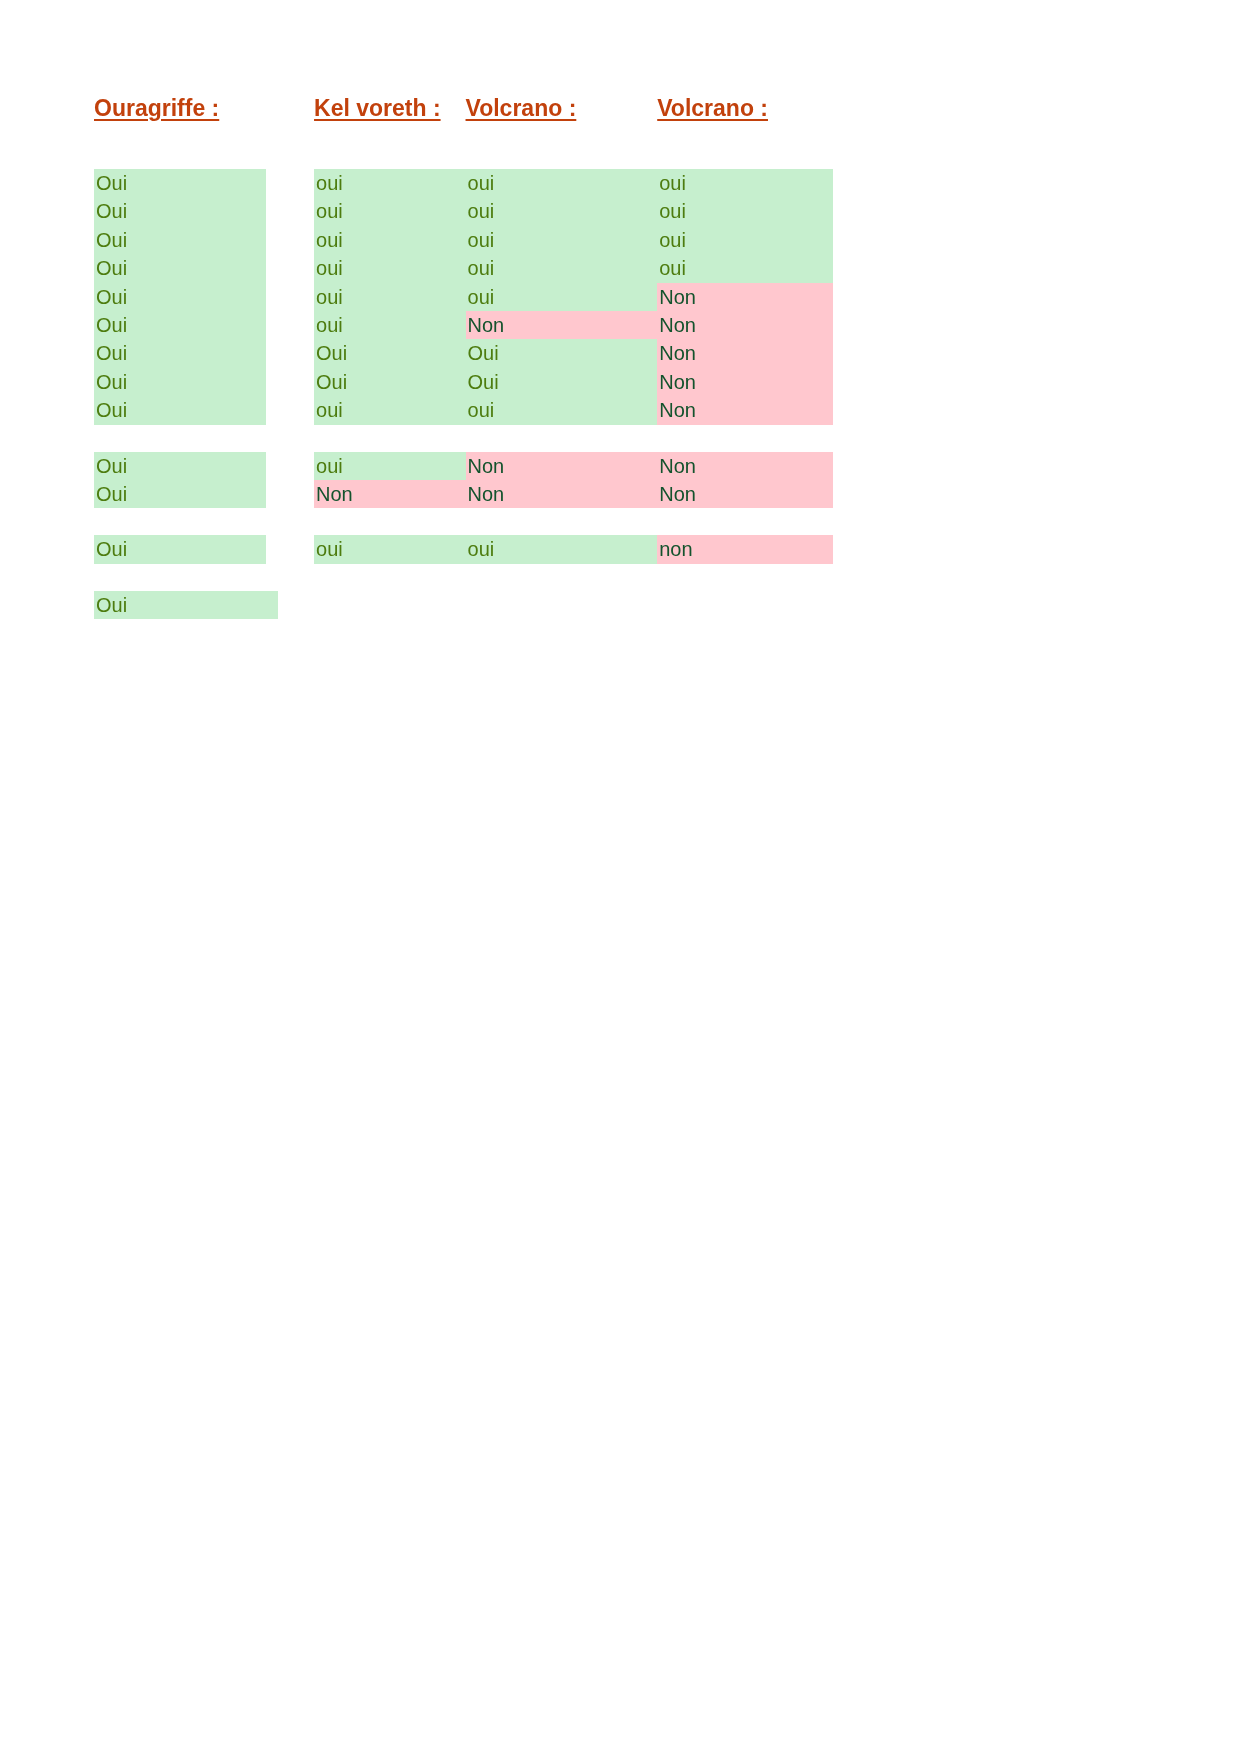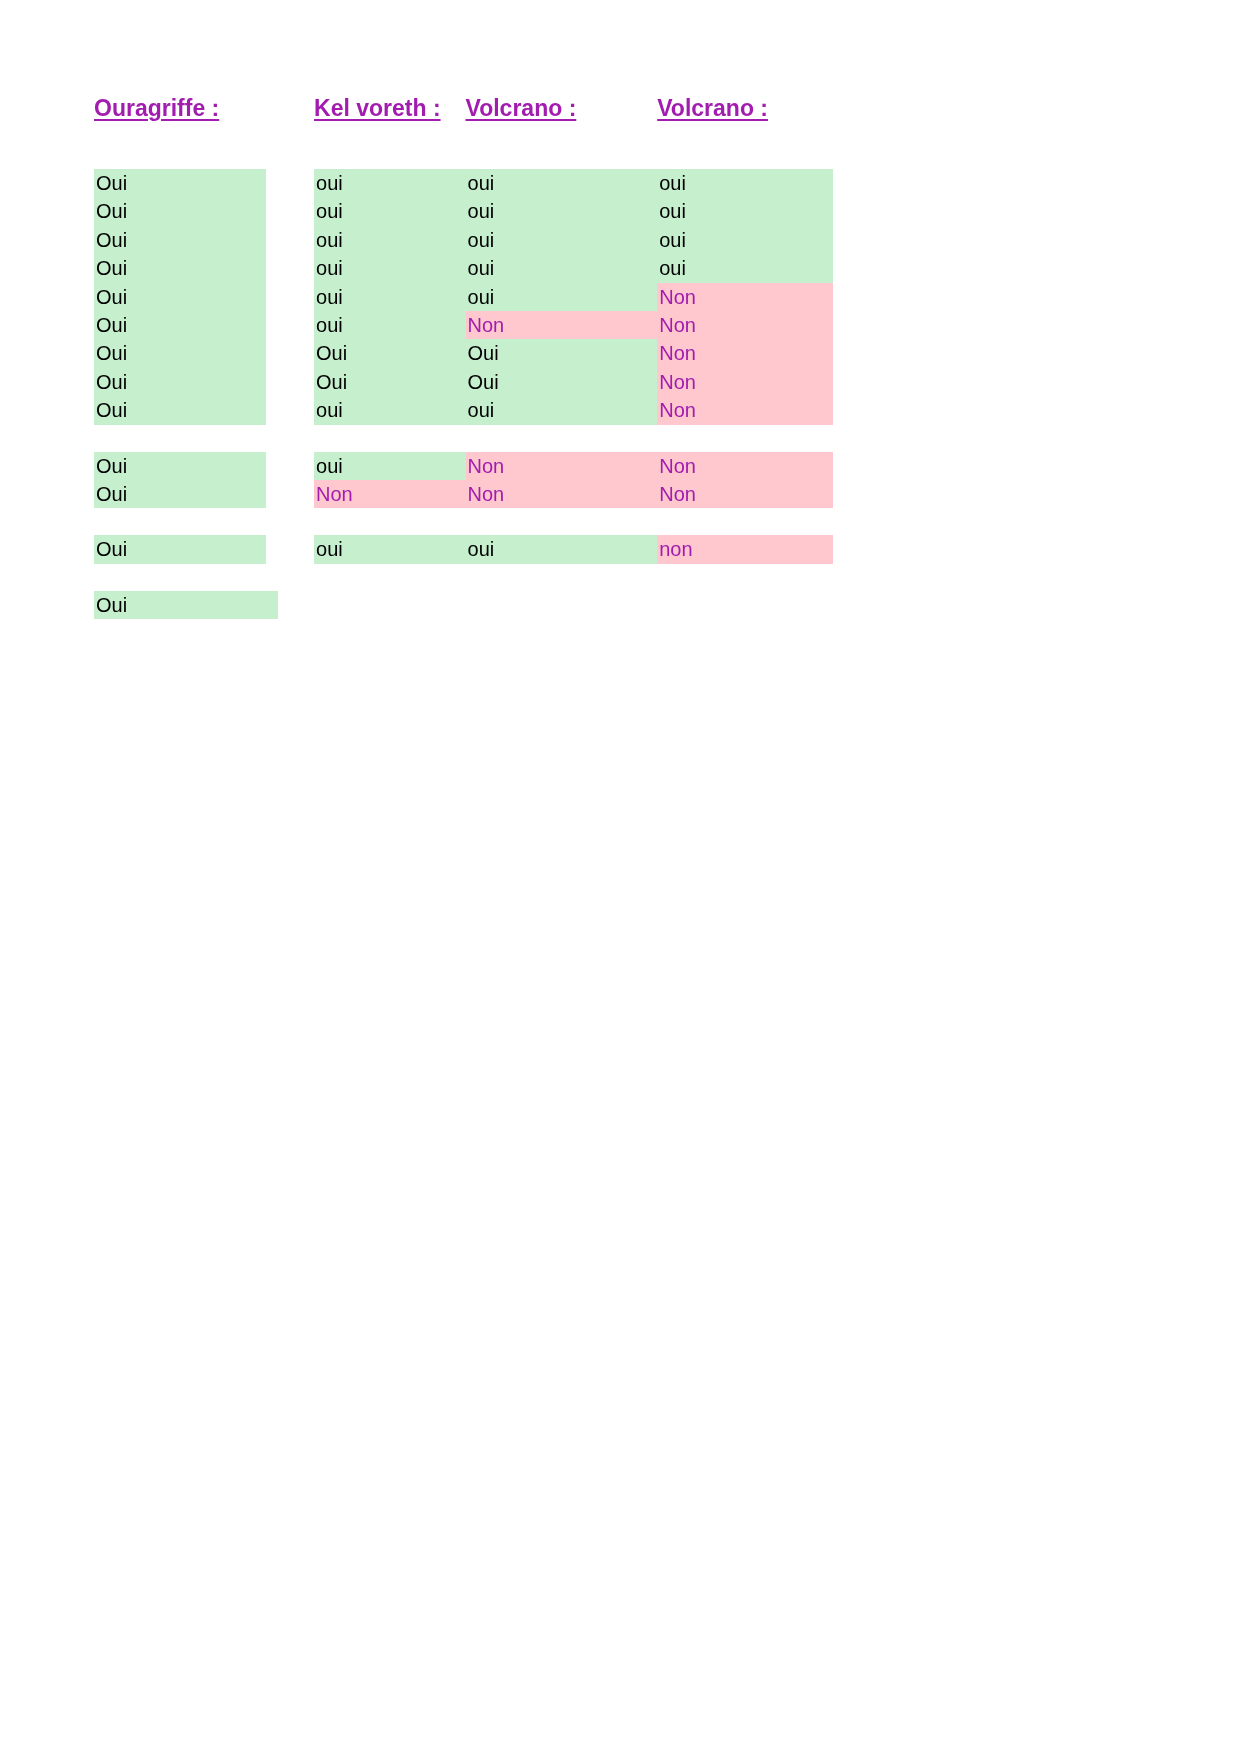--- a/index.html
+++ b/index.html
@@ -24,21 +24,21 @@
 
   
   .header-row {
     display: flex;
     height: 48px;
     align-items: flex-start;
   }
   .header-cell {
     font-size: 23px;
     font-weight: bold;
-    color: #a21caf;
+    color: #c2410c;
     text-decoration: underline;
     text-underline-offset: 3px;
     white-space: nowrap;
     line-height: 28px;
   }
 
   
   .c1 { width: 184px; }
   .c2 { width: 162px; margin-left: 48px; }
   .c3 { width: 205px; }
@@ -59,25 +59,25 @@
   .cell {
     font-size: 20px;
     line-height: 28.4px;
     padding-left: 2px;
     box-sizing: border-box;
     white-space: nowrap;
     overflow: hidden;
   }
   .cell.yes {
     background: #C6EFCE;
-    color: #000000;
+    color: #4d7c0f;
   }
   .cell.no {
     background: #FFC7CE;
-    color: #a21caf;
+    color: #14532d;
   }
 </style>
 </head>
 <body>
 
 <div class="sheet">
 
   <div class="header-row">
     <div class="header-cell c1">Ouragriffe :</div>
     <div class="header-cell c2">Kel voreth :</div>

